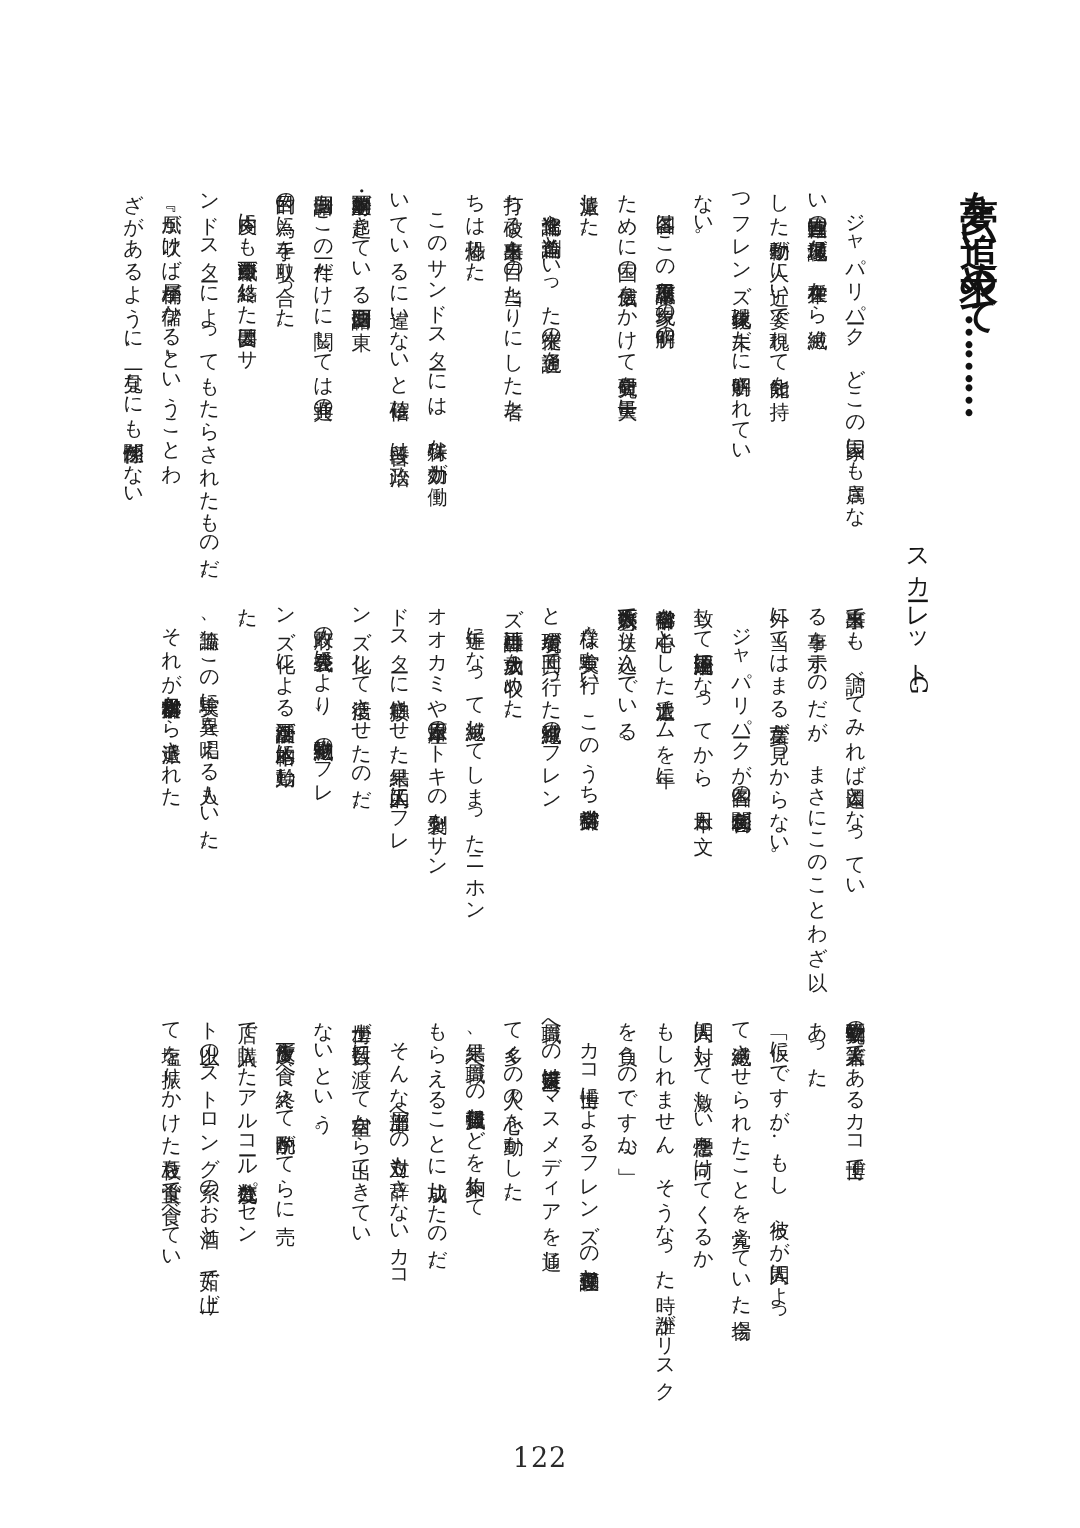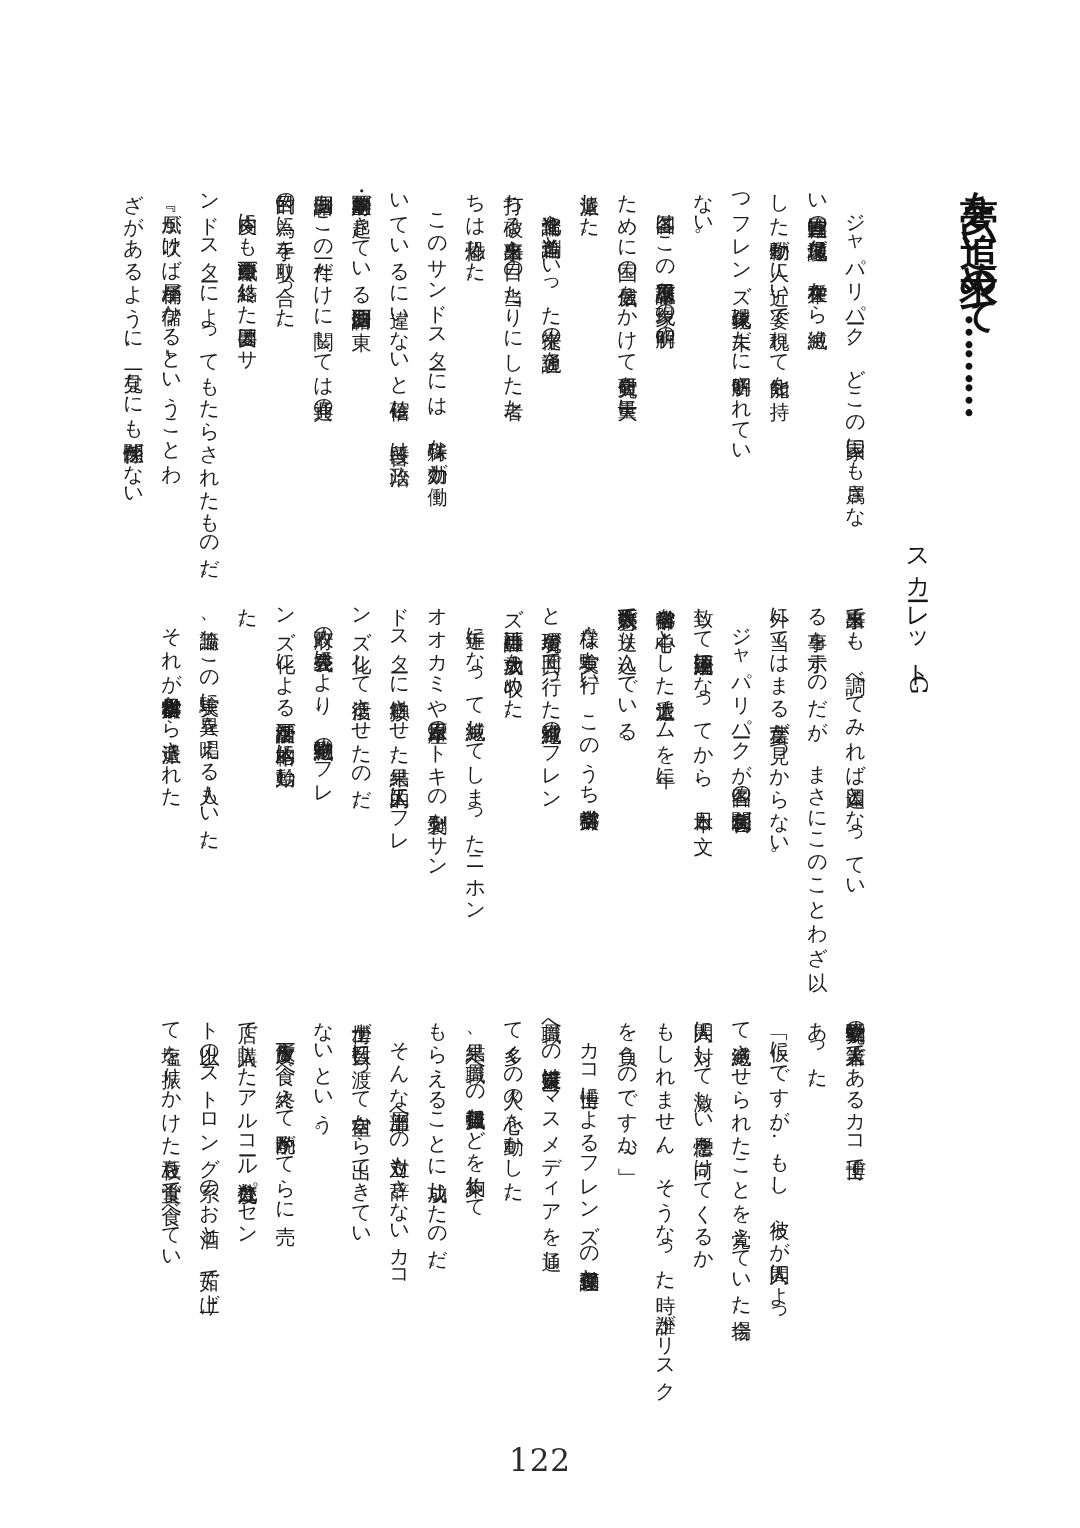--- a/index.html
+++ b/index.html
@@ -67,21 +67,21 @@
   .band p.indent {
     text-indent: 20px;       
   }
   
   .page-number {
     position: absolute;
     top: 1442px;
     left: 0;
     width: 100%;
     text-align: center;
-    font-size: 31px;
+    font-size: 27px;
     letter-spacing: 1px;
     color: #2a2a2a;
   }
 </style>
 </head>
 <body>
 
 <div class="page">
 
   <div class="title-block">

